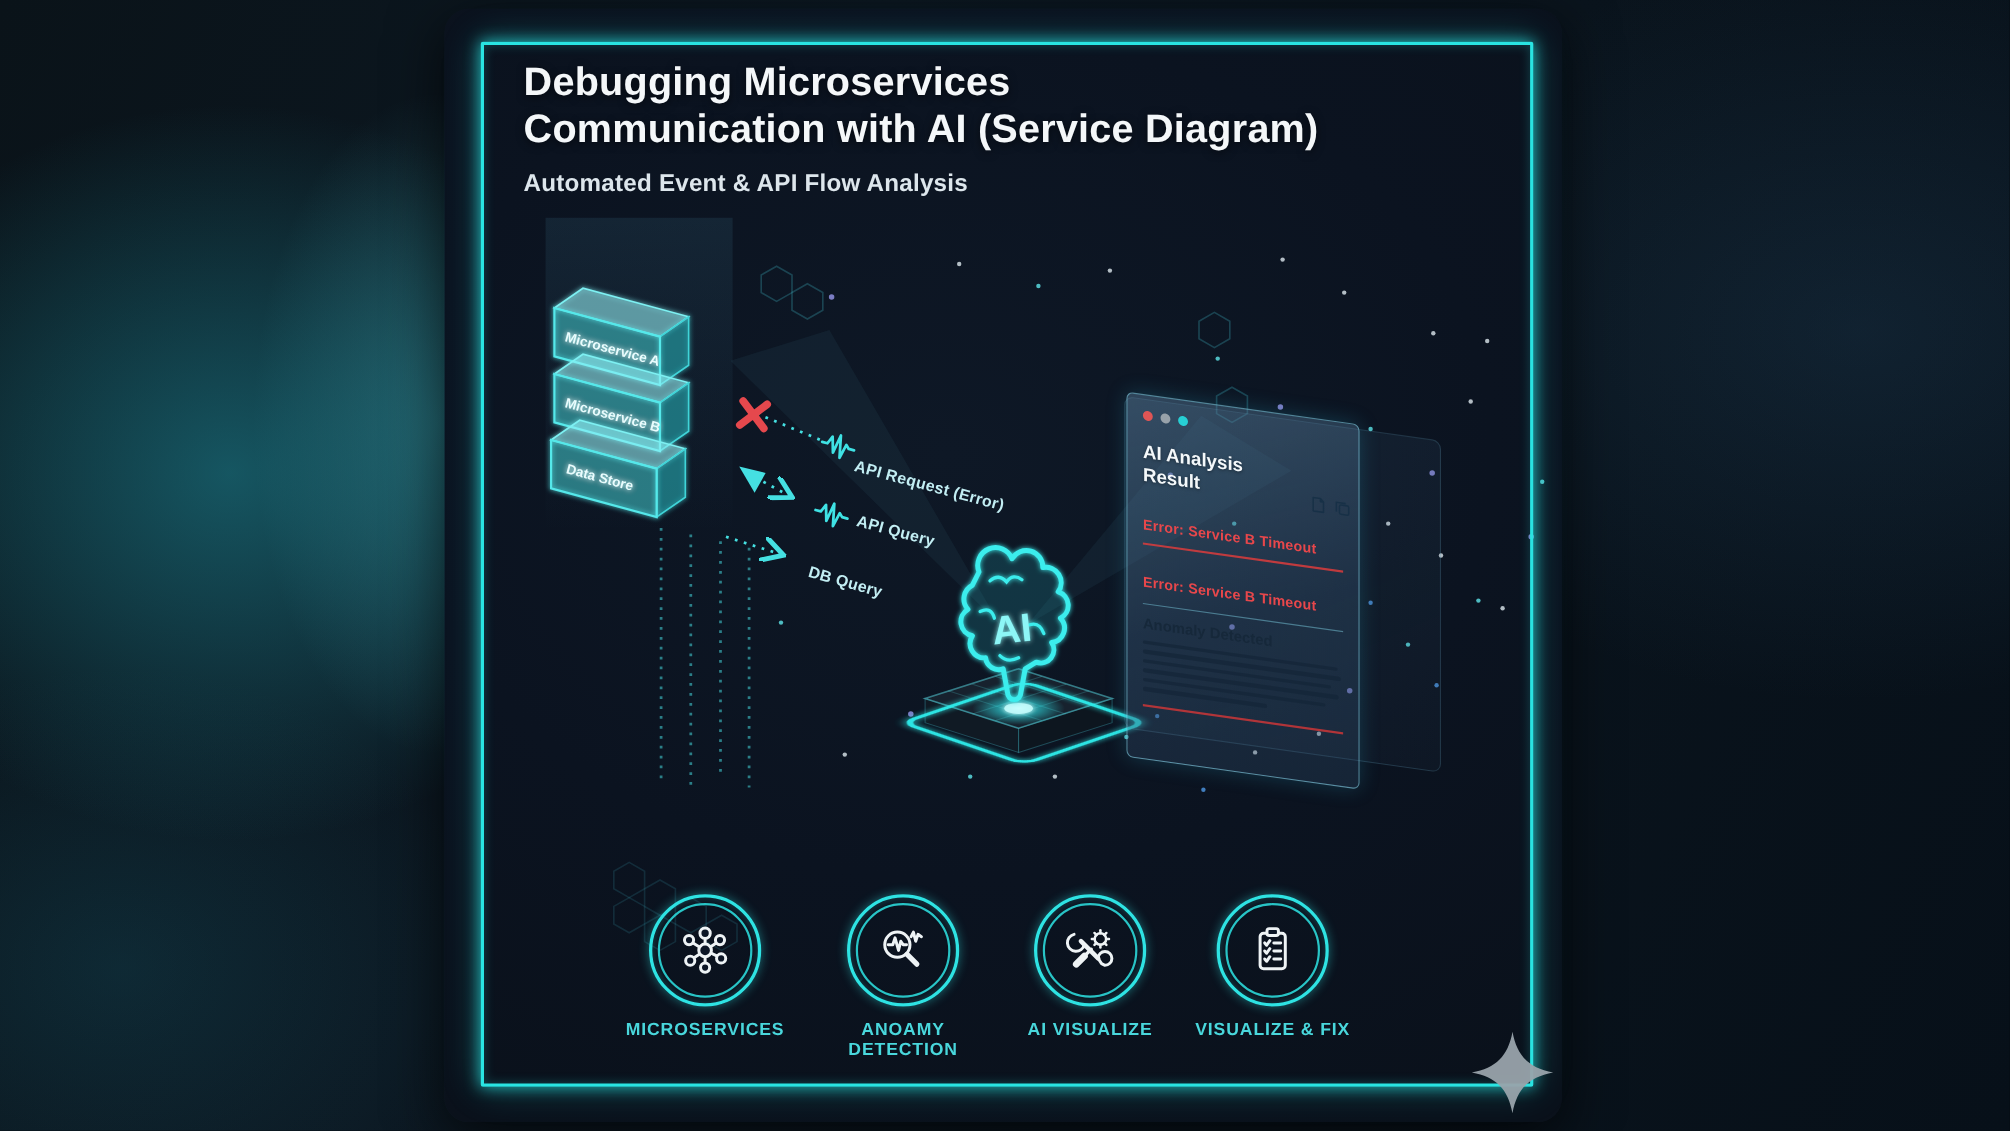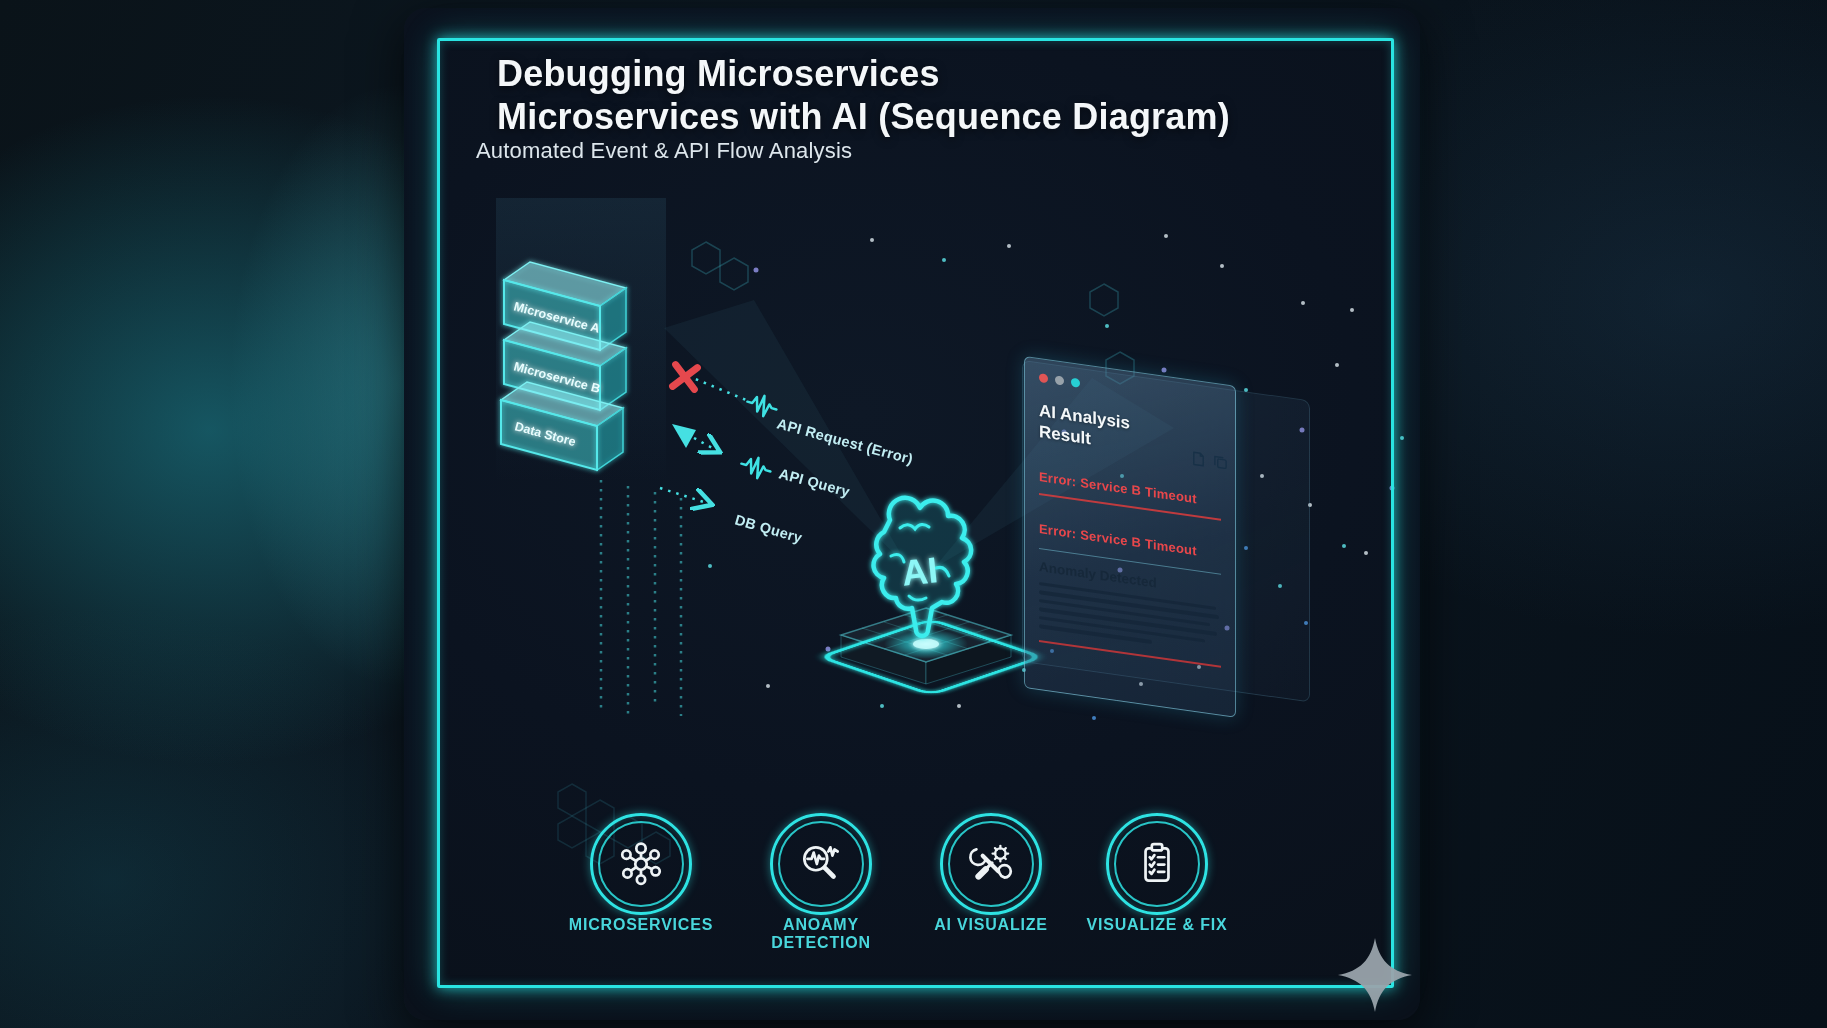--- a/index.html
+++ b/index.html
@@ -13,22 +13,22 @@
       radial-gradient(760px 520px at 1690px 300px, rgba(45,90,125,.22), transparent 65%),
       linear-gradient(115deg,#0a1319 0%,#0c1822 35%,#0a141d 62%,#071019 100%);}
   .card{position:absolute;left:404px;top:8px;width:1016px;height:1012px;border-radius:22px;
     background:radial-gradient(900px 700px at 45% 40%, #0e1826 0%, #0b1320 55%, #0a111b 100%);
     box-shadow:0 14px 50px rgba(0,0,0,.65);}
   .frame{position:absolute;inset:30px 26px 32px 33px;border:3px solid #29e4e2;border-radius:2px;
     box-shadow:0 0 14px rgba(41,228,226,.75),0 0 34px rgba(41,228,226,.28),inset 0 0 10px rgba(41,228,226,.25);
     pointer-events:none;z-index:3;}
   .title-block{position:absolute;left:72px;top:44px;z-index:4;}
   .title{font-size:36px;line-height:1.2;font-weight:700;color:#f4f7f9;letter-spacing:.2px;
-    text-shadow:0 2px 8px rgba(0,0,0,.55);margin-left:21px;}
-  .subtitle{margin-top:0;font-size:22px;font-weight:400;color:#dde6ec;letter-spacing:.2px;}
+    text-shadow:0 2px 8px rgba(0,0,0,.55);}
+  .subtitle{margin-top:16px;font-size:22px;font-weight:700;color:#dde6ec;letter-spacing:.2px;}
   .diagram-svg{position:absolute;inset:0;z-index:1;}
   
   .win-back{position:absolute;left:618px;top:352px;width:286px;height:300px;z-index:1;
     transform:skewY(8deg);transform-origin:0 0;border-radius:8px;
     background:linear-gradient(150deg,rgba(80,120,150,.14),rgba(60,95,125,.07));
     border:1px solid rgba(110,180,205,.18);}
   .analysis-window{position:absolute;left:620px;top:348px;width:212px;height:332px;z-index:2;
     transform:skewY(8deg);transform-origin:0 0;border-radius:6px;
     background:linear-gradient(160deg,rgba(96,136,168,.42),rgba(56,88,120,.34) 55%,rgba(48,78,108,.30));
     border:1px solid rgba(130,210,230,.55);box-shadow:0 0 18px rgba(40,150,180,.28);
@@ -46,21 +46,21 @@
   .win-anomaly{margin-top:10px;font-size:13.5px;font-weight:700;color:#16283a;}
   .win-body{margin-top:8px;}
   .win-line{height:3.5px;background:rgba(20,38,56,.75);border-radius:2px;margin-top:5px;}
   
   .legend-item{position:absolute;width:180px;text-align:center;z-index:4;top:805px;}
   .ring-outer{width:96px;height:96px;margin:0 auto;border:3px solid #2ee3e3;border-radius:50%;
     box-shadow:0 0 10px rgba(46,227,227,.45), inset 0 0 8px rgba(46,227,227,.25);
     display:flex;align-items:center;justify-content:center;}
   .ring-inner{width:82px;height:82px;border:2px solid rgba(46,227,227,.85);border-radius:50%;
     display:flex;align-items:center;justify-content:center;}
-  .legend-label{margin-top:1px;font-size:16px;font-weight:700;color:#49d7dc;letter-spacing:.8px;}
+  .legend-label{margin-top:13px;font-size:16px;font-weight:700;color:#49d7dc;letter-spacing:.8px;}
   .sparkle{position:absolute;left:932px;top:928px;z-index:5;}
   .icon-svg{stroke:#eef3f5;fill:none;stroke-width:2.6;stroke-linecap:round;stroke-linejoin:round;}
 </style>
 </head>
 <body>
 
 <div class="stage">
   <div class="bg"></div>
 
   <div class="card">
@@ -280,21 +280,21 @@
         <div class="win-line" style="width:98%"></div>
         <div class="win-line" style="width:91%"></div>
         <div class="win-line" style="width:62%"></div>
       </div>
       <hr class="hr-red-bottom">
     </div>
 
     <div class="title-block">
       <div class="title">
         <div>Debugging Microservices</div>
-        <div>Microservices with AI (Sequence Diagram)</div>
+        <div>Communication with AI (Service Diagram)</div>
       </div>
       <div class="subtitle">Automated Event &amp; API Flow Analysis</div>
     </div>
 
     <div class="legend-item" style="left:147px">
       <div class="ring-outer">
         <div class="ring-inner">
           <svg class="icon-svg" width="50" height="50" viewBox="0 0 48 48">
             <line x1="24" y1="24" x2="24" y2="10"></line>
               <line x1="24" y1="24" x2="36" y2="16"></line>

